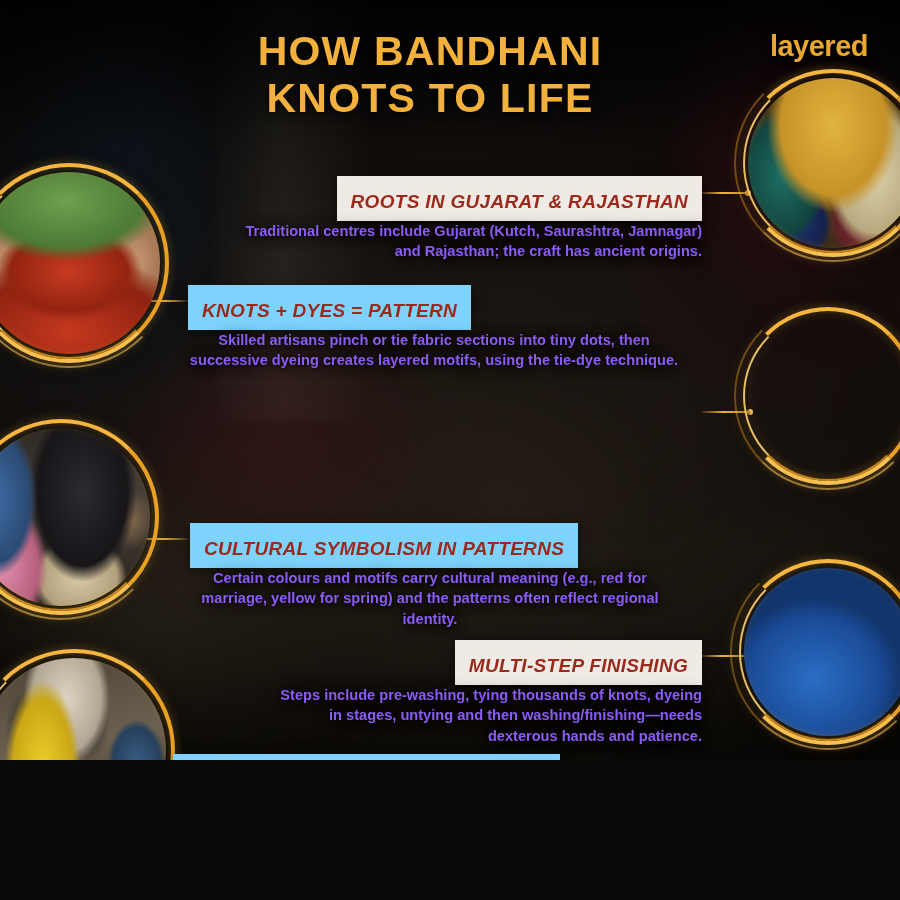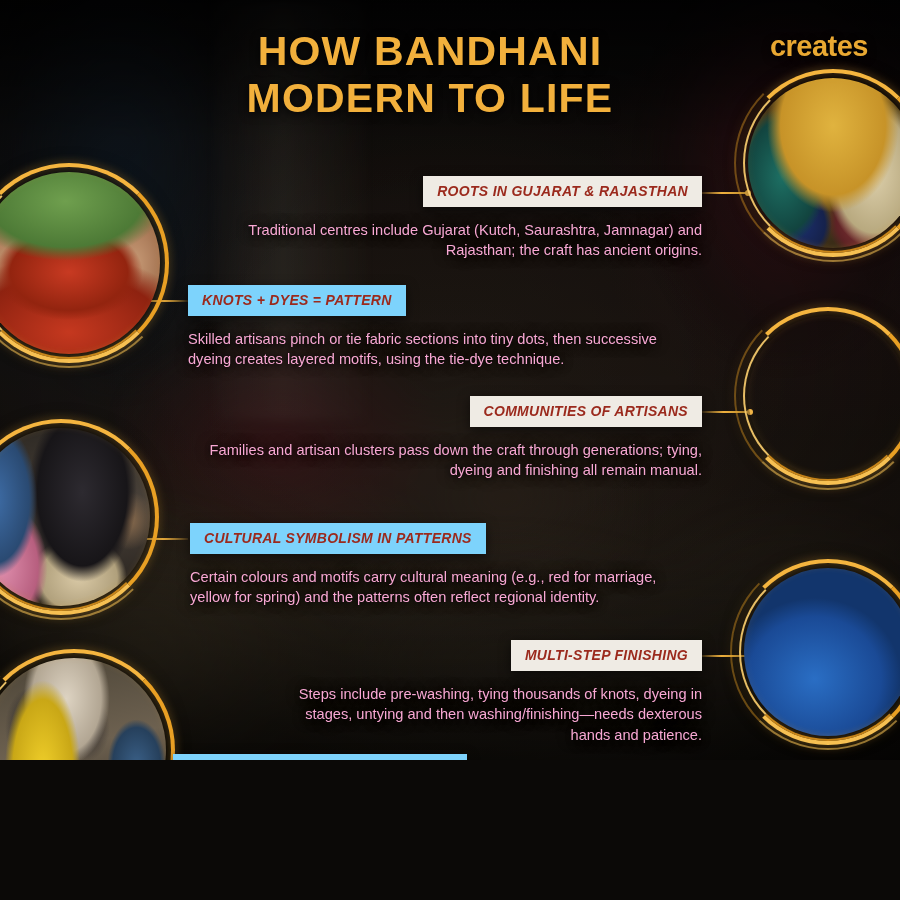--- a/index.html
+++ b/index.html
@@ -157,64 +157,64 @@
   .connector.dot::after {
     content: ""; position: absolute; right: -3px; top: -2px;
     width: 6px; height: 6px; border-radius: 50%; background: #F2B648;
   }
 
   
   .block { position: absolute; z-index: 35; }
 
   .badge {
     display: inline-block;
-    padding: 7px 14px 8px 14px;
-    font-size: 14px;
+    padding: 15px 14px 8px 14px;
+    font-size: 19px;
     font-weight: 700;
     font-style: italic;
     letter-spacing: 0.3px;
     color: #9B2A1D;
     white-space: nowrap;
     box-shadow: 0 3px 12px rgba(0,0,0,0.55);
   }
   .badge.cream { background: #EFEBE4; }
   .badge.gold  { background: #7dd3fc; }
 
   .body-text {
-    margin-top: 13px;
+    margin-top: 0;
     font-size: 14.6px;
-    font-weight: 400;
+    font-weight: 700;
     line-height: 1.40;
-    color: #f9a8d4;
+    color: #8b5cf6;
     text-shadow: 0 1px 5px rgba(0,0,0,0.92), 0 0 14px rgba(0,0,0,0.7);
   }
   .align-right { text-align: right; }
-  .align-left  { text-align: left; }
+  .align-left  { text-align: center; }
   .badge-row-right { text-align: right; }
 </style>
 </head>
 <body>
 
 <div id="infographic">
 
   <div class="bg-layer bg-base"></div>
   <div class="bg-figure-left"></div>
   <div class="bg-pillar"></div>
   <div class="bg-figure-right"></div>
   <div class="bg-fabric-mid"></div>
   <div class="bg-bottom-cloth"></div>
   <div class="bg-scrim"></div>
   <div class="bg-vignette"></div>
 
   <div class="title-block">
     <div class="title-line">HOW BANDHANI</div>
-    <div class="title-line">MODERN TO LIFE</div>
-  </div>
-
-  <div class="brand">creates</div>
+    <div class="title-line">KNOTS TO LIFE</div>
+  </div>
+
+  <div class="brand">layered</div>
 
   <div class="medallion" style="left:-22px; top:172px; width:182px; height:182px;">
     <div class="photo" style="background:
             radial-gradient(ellipse 70% 42% at 48% 16%, #6f9f4e, #4d7a36 60%, transparent 78%),
             radial-gradient(ellipse 46% 30% at 50% 55%, #c83a22, #93240f 70%, transparent 88%),
             radial-gradient(ellipse 78% 46% at 50% 88%, #c5381f, #8e2210 68%, transparent 92%),
             radial-gradient(ellipse 26% 40% at 14% 52%, #c49470, #9d6c4c 70%, transparent 85%),
             radial-gradient(ellipse 24% 38% at 86% 50%, #c79a76, #a06f4e 70%, transparent 85%),
             linear-gradient(160deg, #2a2118, #4a2a1c 50%, #7d2a14);">
     </div>
@@ -308,26 +308,20 @@
     <div class="body-text align-right">Traditional centres include Gujarat (Kutch, Saurashtra, Jamnagar) and Rajasthan; the craft has ancient origins.</div>
   </div>
 
   <div class="block" style="left:188px; top:285px; width:492px;">
     <div>
       <span class="badge gold">KNOTS + DYES = PATTERN</span>
     </div>
     <div class="body-text align-left">Skilled artisans pinch or tie fabric sections into tiny dots, then successive dyeing creates layered motifs, using the tie-dye technique.</div>
   </div>
 
-  <div class="block" style="left:205px; top:396px; width:497px;">
-    <div class="badge-row-right">
-      <span class="badge cream">COMMUNITIES OF ARTISANS</span>
-    </div>
-    <div class="body-text align-right">Families and artisan clusters pass down the craft through generations; tying, dyeing and finishing all remain manual.</div>
-  </div>
 
   <div class="block" style="left:266px; top:640px; width:436px;">
     <div class="badge-row-right">
       <span class="badge cream">MULTI-STEP FINISHING</span>
     </div>
     <div class="body-text align-right">Steps include pre-washing, tying thousands of knots, dyeing in stages, untying and then washing/finishing—needs dexterous hands and patience.</div>
   </div>
 
   <div class="block" style="left:190px; top:523px; width:480px;">
     <div>

